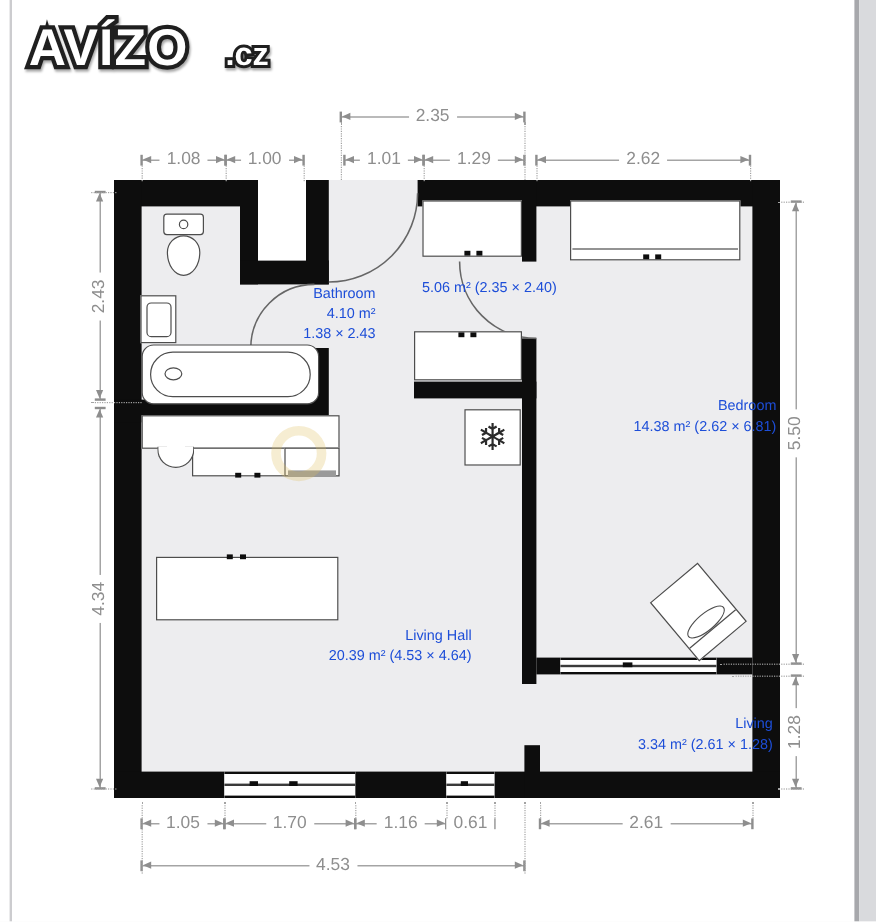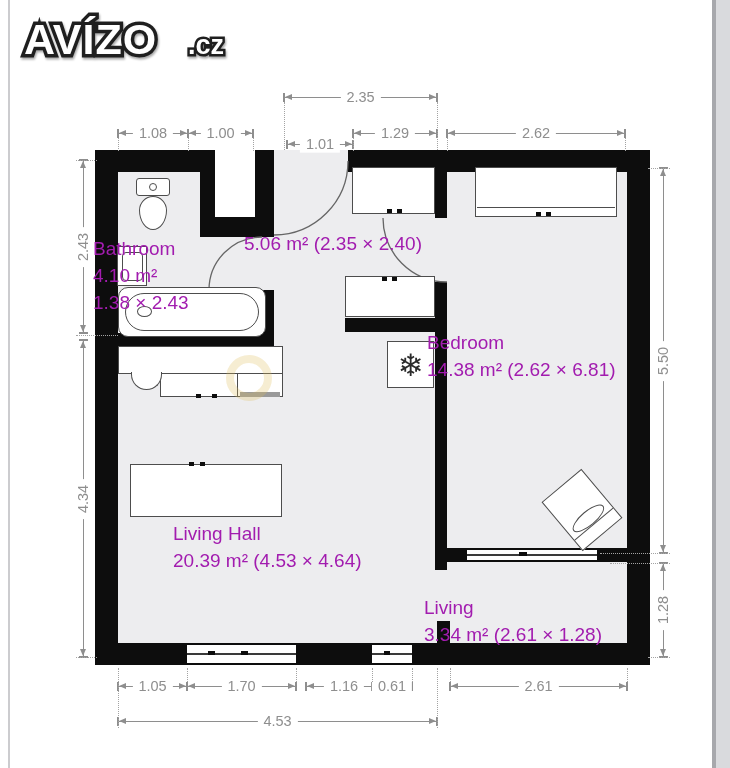--- a/index.html
+++ b/index.html
@@ -14,21 +14,21 @@
   .floor{left:95px;top:150px;width:555px;height:515px;background:#ededef;}
   .wall{position:absolute;background:#0d0d0d;}
   .whitebox{position:absolute;background:#ffffff;}
   
   .winh{position:absolute;background:#fff;border-top:2.2px solid #0d0d0d;border-bottom:2.2px solid #0d0d0d;box-sizing:border-box;}
   .winh .mid{position:absolute;left:0;right:0;top:50%;height:1.2px;margin-top:-0.6px;background:#3a3a3a;}
   .tick{position:absolute;background:#0d0d0d;}
   
   .furn{position:absolute;background:#fff;border:1.4px solid #4d4d4d;box-sizing:border-box;}
   
-  .rlab{position:absolute;width:220px;text-align:left;color:#a21caf;font-size:19px;line-height:1.42;}
+  .rlab{position:absolute;width:220px;text-align:right;color:#1d4ed8;font-size:12px;line-height:1.42;}
   
   .dimh{position:absolute;height:0;border-top:1.3px solid #8e8e8e;}
   .dimv{position:absolute;width:0;border-left:1.3px solid #8e8e8e;}
   .dimh .bl,.dimh .br{position:absolute;top:-5px;width:1.3px;height:9px;background:#8e8e8e;}
   .dimh .bl{left:-0.6px}.dimh .br{right:-0.6px}
   .dimh .al{position:absolute;left:1px;top:-4.2px;width:0;height:0;border-top:3.2px solid transparent;border-bottom:3.2px solid transparent;border-right:7px solid #8e8e8e;}
   .dimh .ar{position:absolute;right:1px;top:-4.2px;width:0;height:0;border-top:3.2px solid transparent;border-bottom:3.2px solid transparent;border-left:7px solid #8e8e8e;}
   .dimv .bl,.dimv .br{position:absolute;left:-5px;height:1.3px;width:9px;background:#8e8e8e;}
   .dimv .bl{top:-0.6px}.dimv .br{bottom:-0.6px}
   .dimv .al{position:absolute;top:1px;left:-4.2px;width:0;height:0;border-left:3.2px solid transparent;border-right:3.2px solid transparent;border-bottom:7px solid #8e8e8e;}
@@ -183,21 +183,21 @@
       <i class="ar"></i>
       <span class="lb">1.08</span>
     </div>
   <div class="dimh" style="left:188px;top:133px;width:65px">
     <i class="bl"></i>
       <i class="br"></i>
       <i class="al"></i>
       <i class="ar"></i>
       <span class="lb">1.00</span>
     </div>
-  <div class="dimh" style="left:287px;top:144px;width:66px">
+  <div class="dimh" style="left:287px;top:133px;width:66px">
     <i class="bl"></i>
       <i class="br"></i>
       <i class="al"></i>
       <i class="ar"></i>
       <span class="lb">1.01</span>
     </div>
   <div class="dimh" style="left:353px;top:133px;width:84px">
     <i class="bl"></i>
       <i class="br"></i>
       <i class="al"></i>
@@ -249,21 +249,21 @@
       <i class="ar"></i>
       <span class="lb">1.05</span>
     </div>
   <div class="dimh" style="left:187px;top:686px;width:109px">
     <i class="bl"></i>
       <i class="br"></i>
       <i class="al"></i>
       <i class="ar"></i>
       <span class="lb">1.70</span>
     </div>
-  <div class="dimh" style="left:306px;top:686px;width:76px">
+  <div class="dimh" style="left:296px;top:686px;width:76px">
     <i class="bl"></i>
       <i class="br"></i>
       <i class="al"></i>
       <i class="ar"></i>
       <span class="lb">1.16</span>
     </div>
   <div class="dimh" style="left:372px;top:686px;width:40px">
     <i class="bl"></i>
       <i class="br"></i>
       <i class="al"></i>

